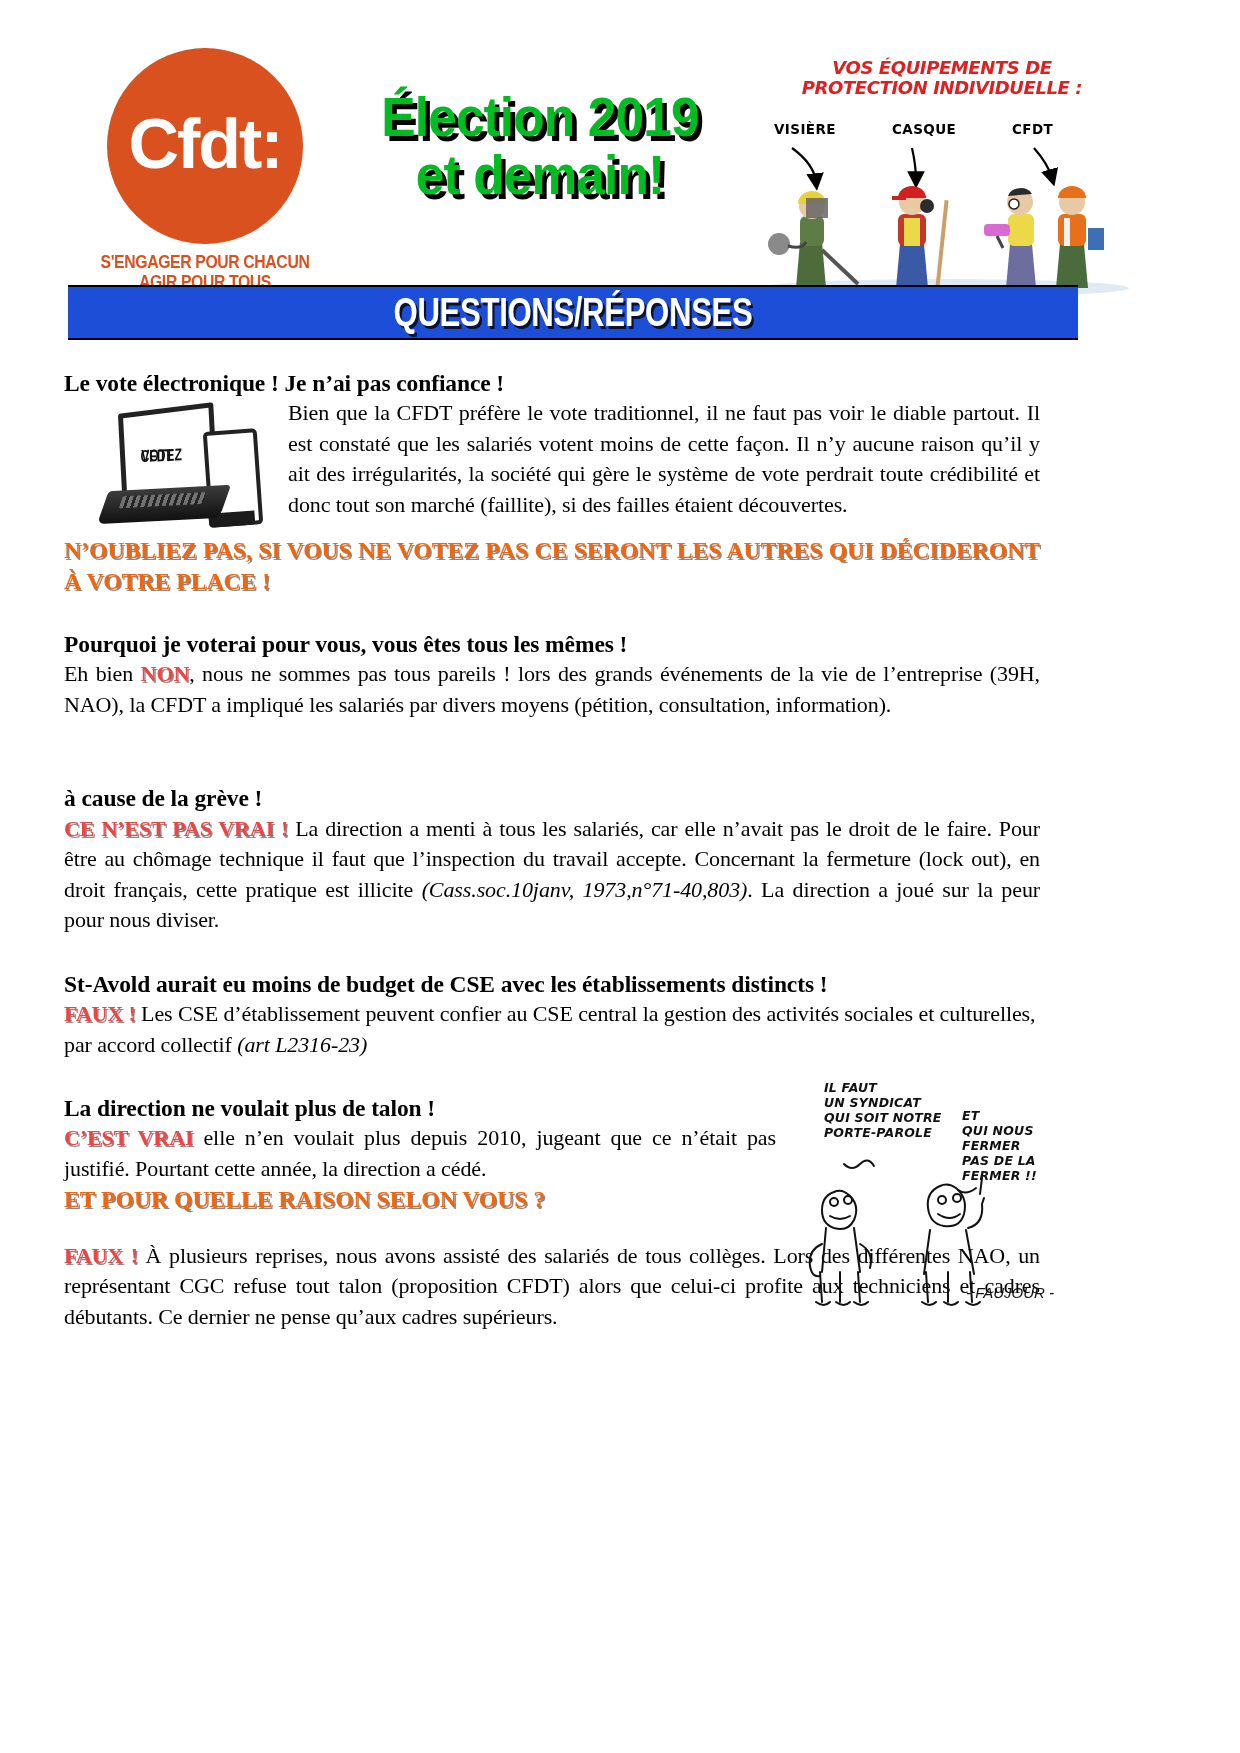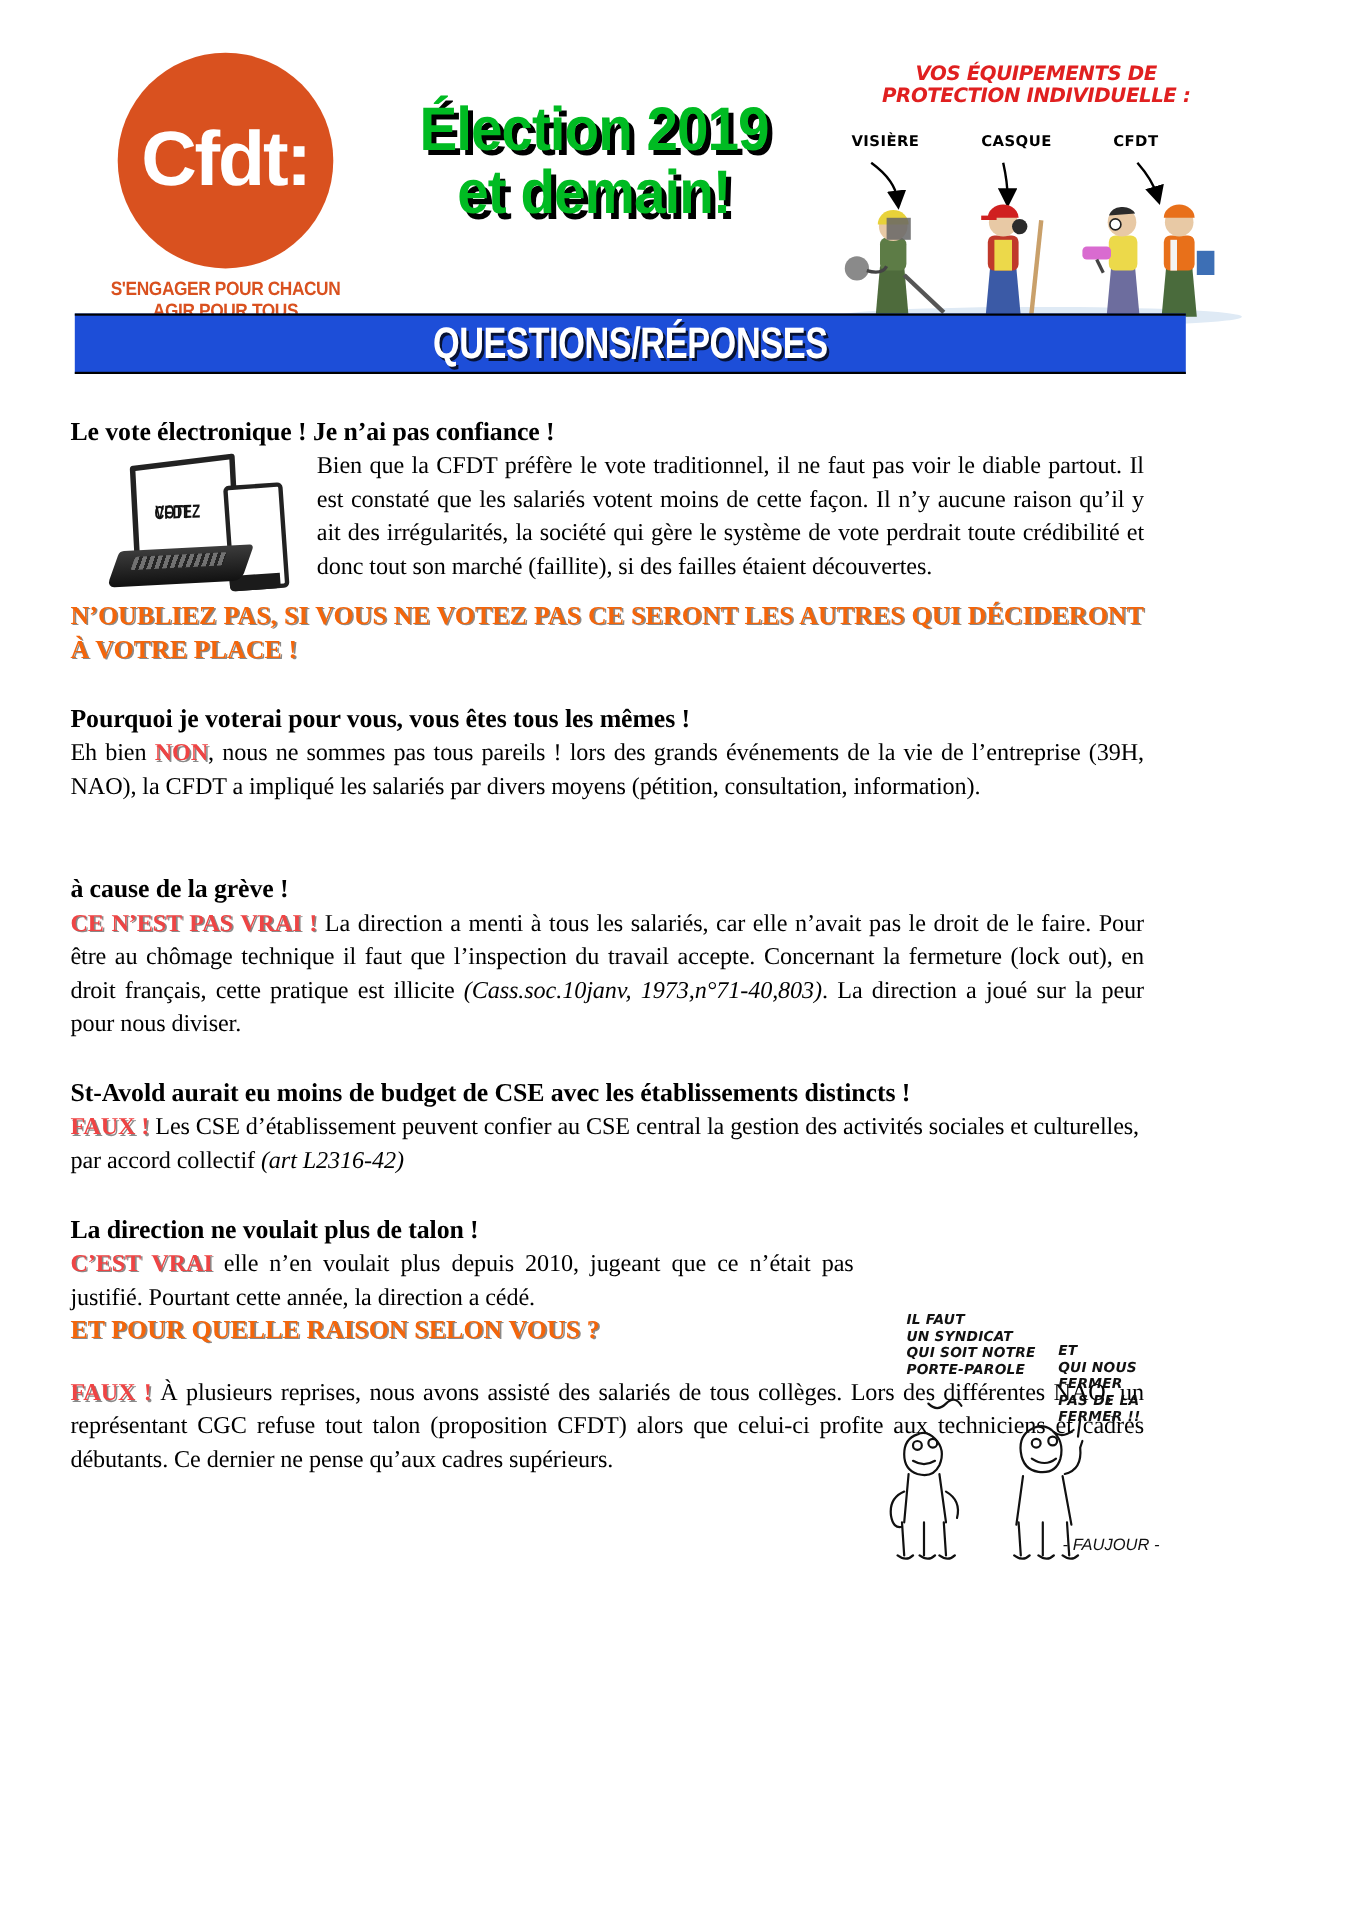--- a/index.html
+++ b/index.html
@@ -142,21 +142,21 @@
     letter-spacing: -0.5px;
     transform: scaleX(0.78);
     text-shadow: 3px 3px 0 rgba(0,0,0,0.75);
     white-space: nowrap;
   }
 
   
   .content {
     position: absolute;
     left: 64px;
-    top: 378px;
+    top: 368px;
     width: 976px;
   }
 
   h2.q {
     margin: 0;
     font-family: "Liberation Serif", "DejaVu Serif", serif;
     font-weight: bold;
     font-size: 23.5px;
     line-height: 1.28;
     letter-spacing: -0.1px;
@@ -251,21 +251,21 @@
     left: -4px; bottom: -4px;
     width: 46px; height: 14px;
     background: #1b1b1b;
     border-radius: 0 0 4px 4px;
   }
 
   
   .talon-cartoon {
     position: absolute;
     left: 790px;
-    top: 1192px;
+    top: 1080px;
     width: 268px;
     height: 232px;
   }
   .bulle {
     position: absolute;
     font-family: "DejaVu Sans", sans-serif;
     font-size: 12.5px;
     font-style: italic;
     font-weight: 600;
     line-height: 1.2;
@@ -419,21 +419,21 @@
         <br>
         <span>à cause de la grève !</span>
       </h2>
       <p class="a"><span class="orange-shadow">CE N’EST PAS VRAI !</span><span> La direction a menti à tous les salariés, car elle n’avait pas le droit de le faire. Pour être au chômage technique il faut que l’inspection du travail accepte. Concernant la fermeture (lock out), en droit français, cette pratique est illicite </span><span class="ital">(Cass.soc.10janv, 1973,n°71-40,803)</span><span>. La direction a joué sur la peur pour nous diviser.</span></p>
     </div>
 
     <div class="gap-lg"></div>
 
     <div class="sec">
       <h2 class="q">St-Avold aurait eu moins de budget de CSE avec les établissements distincts !</h2>
-      <p class="a last-left"><span class="orange-shadow">FAUX !</span><span> Les CSE d’établissement peuvent confier au CSE central la gestion des activités sociales et culturelles, par accord collectif </span><span class="ital">(art L2316-42)</span></p>
+      <p class="a last-left"><span class="orange-shadow">FAUX !</span><span> Les CSE d’établissement peuvent confier au CSE central la gestion des activités sociales et culturelles, par accord collectif </span><span class="ital">(art L2316-23)</span></p>
     </div>
 
     <div class="gap-lg"></div>
 
     <div class="sec narrow">
       <h2 class="q">La direction ne voulait plus de talon !</h2>
       <p class="a"><span class="orange-shadow">C’EST VRAI</span><span> elle n’en voulait plus depuis 2010, jugeant que ce n’était pas justifié. Pourtant cette année, la direction a cédé.</span></p>
       <p class="callout nojust">ET POUR QUELLE RAISON SELON VOUS ?</p>
     </div>
 

